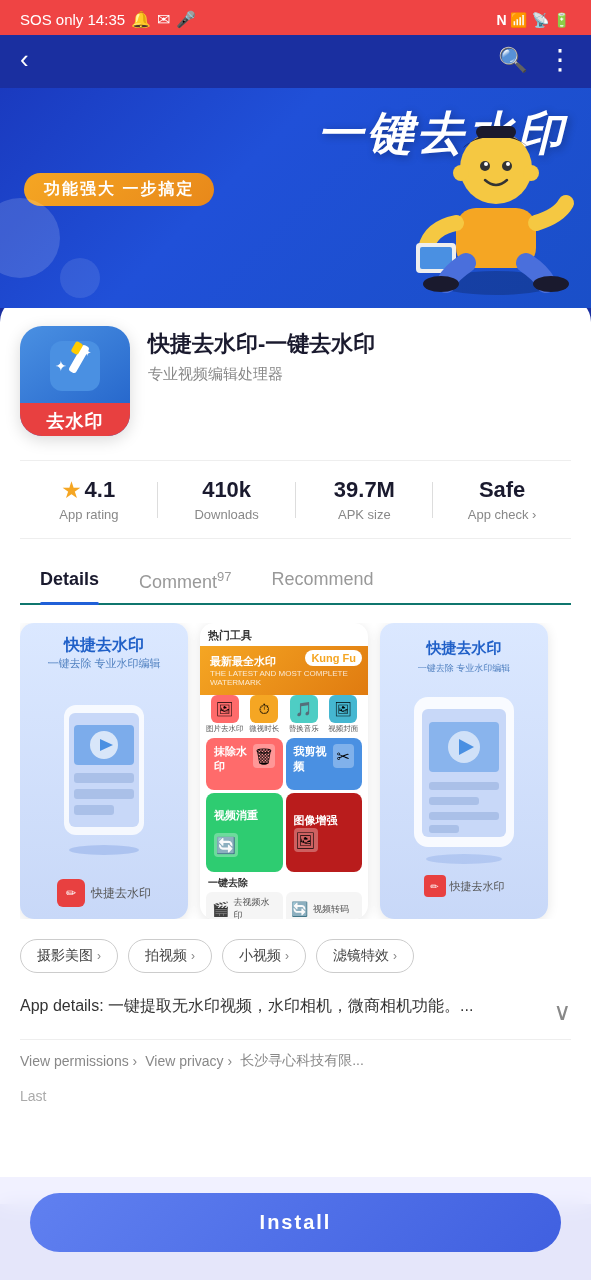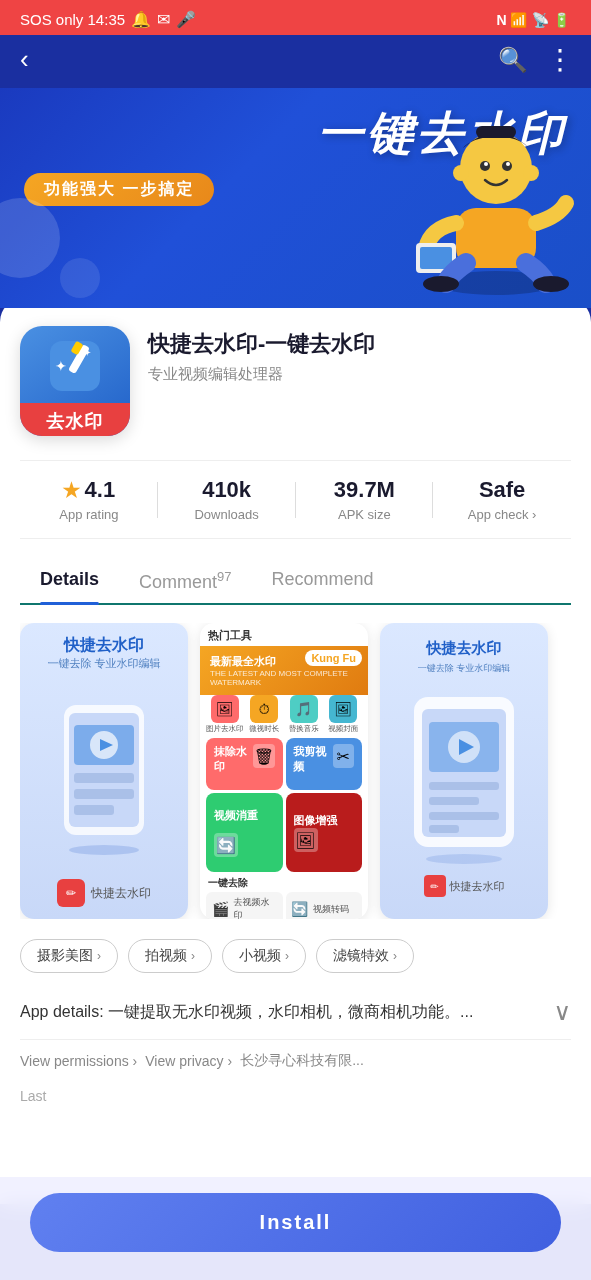--- a/index.html
+++ b/index.html
@@ -277,21 +277,21 @@
     .tag-arrow { font-size: 12px; color: #888; }
 
     
     .app-details {
       font-size: 16px;
       color: #333;
       line-height: 1.6;
       margin-bottom: 8px;
       display: flex;
       justify-content: space-between;
-      align-items: center;
+      align-items: flex-start;
     }
     .app-details-text { flex: 1; }
     .app-details-expand { font-size: 24px; color: #888; cursor: pointer; }
 
     
     .links-row {
       display: flex;
       gap: 0;
       font-size: 14px;
       color: #888;

